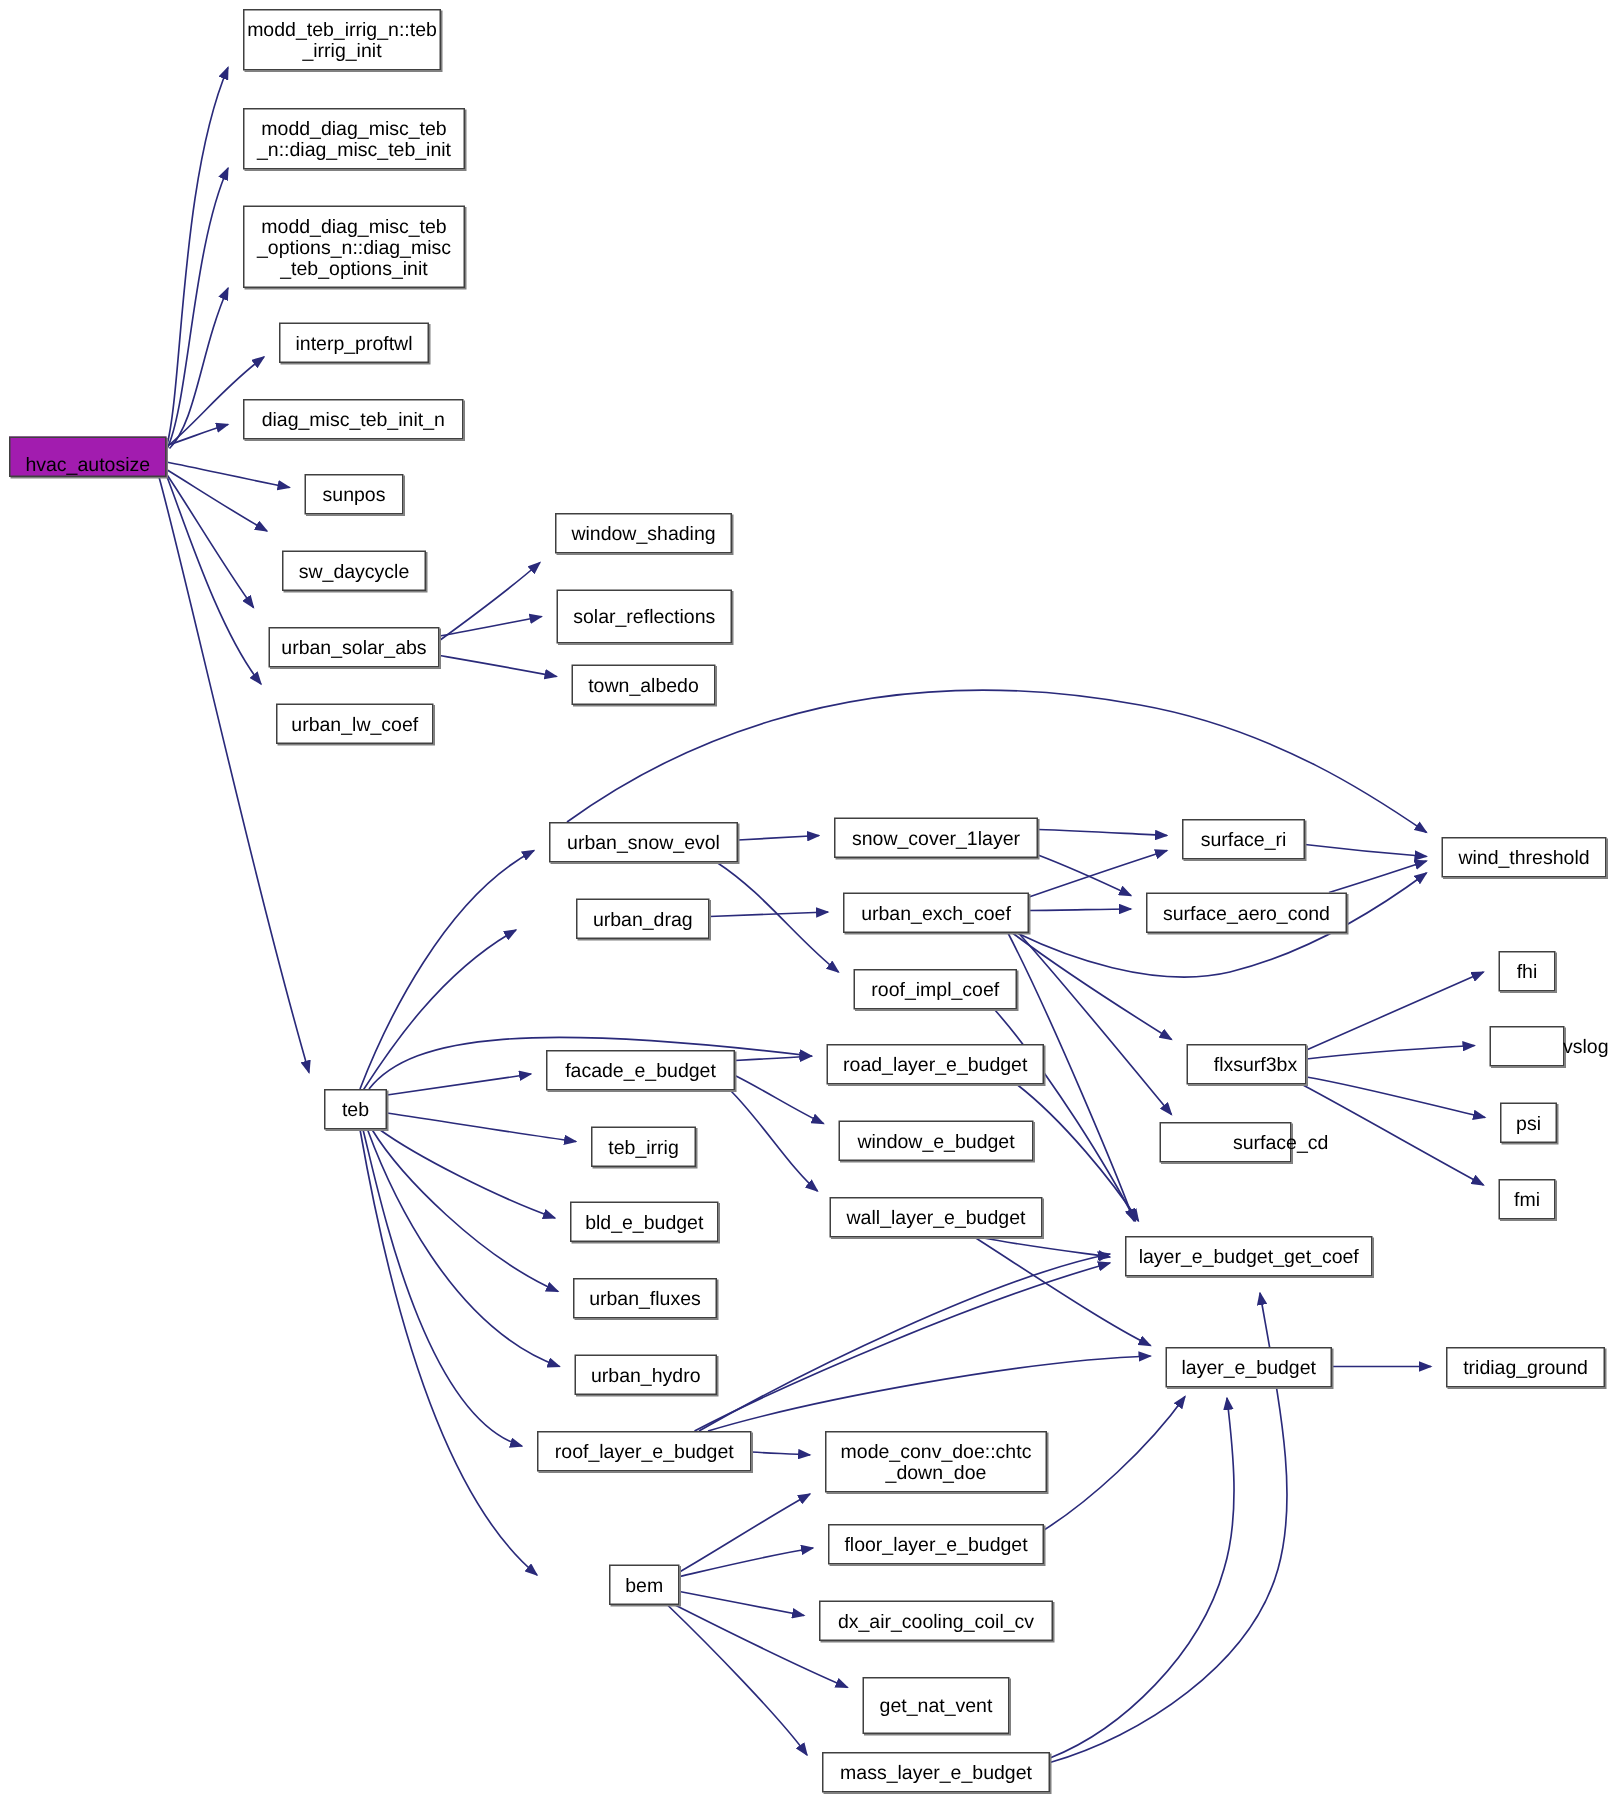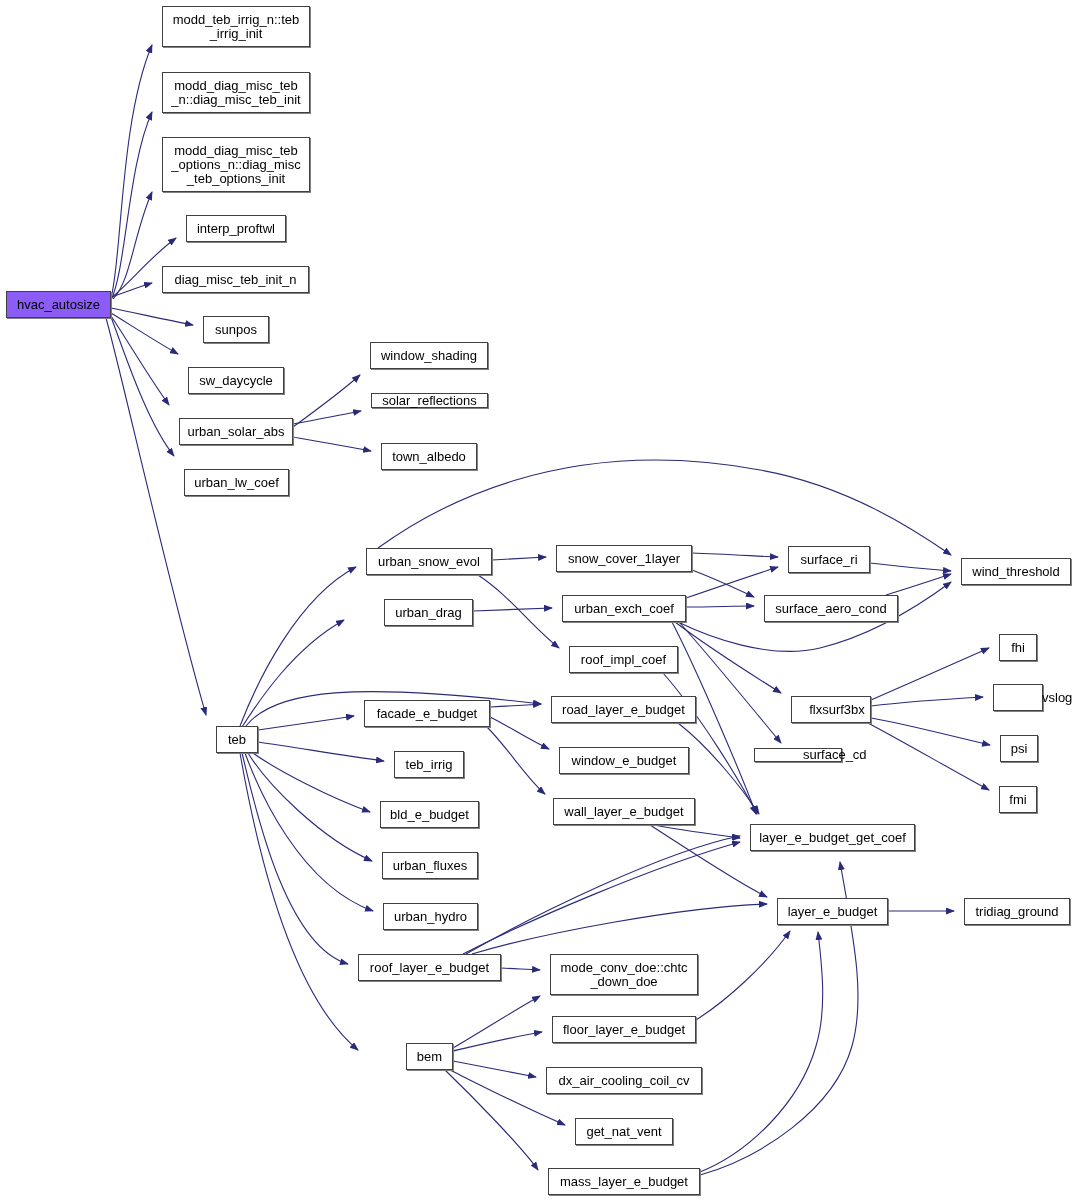--- a/index.html
+++ b/index.html
@@ -33,21 +33,22 @@
     align-items: center;
     justify-content: center;
     text-align: center;
     font-size: 13px;
     line-height: 14px;
     letter-spacing: 0px;
     white-space: pre-line;
     box-shadow: 1px 1px 0 0 #808080;
   }
   .node.root {
-    background: #8b5cf6;
+    background: #a21caf;
+    align-items: flex-end;
   }
   .node-label {
     display: block;
     width: 100%;
     white-space: pre-line;
   }
 </style>
 </head>
 <body>
 
@@ -117,35 +118,35 @@
         <path d="M445,1070 C472,1096 521,1146 538,1170" fill="none" stroke="#2a2a7a" stroke-width="1.1" marker-end="url(#arrowhead)"></path>
         <path d="M696,1020 C726,1001 765,966 790,931" fill="none" stroke="#2a2a7a" stroke-width="1.1" marker-end="url(#arrowhead)"></path>
         <path d="M700,1172 C748,1153 800,1103 816,1046 C827,1010 822,966 818,932" fill="none" stroke="#2a2a7a" stroke-width="1.1" marker-end="url(#arrowhead)"></path>
         <path d="M700,1175 C760,1158 834,1110 852,1046 C866,996 853,936 840,862" fill="none" stroke="#2a2a7a" stroke-width="1.1" marker-end="url(#arrowhead)"></path>
         <path d="M888,911 C911,911 933,911 954,911" fill="none" stroke="#2a2a7a" stroke-width="1.1" marker-end="url(#arrowhead)"></path>
         <path d="M466,954 C534,915 664,851 740,836" fill="none" stroke="#2a2a7a" stroke-width="1.1" marker-end="url(#arrowhead)"></path>
       </g>
   </svg>
   <div id="node-group">
       <div class="node root" style="left: 6px; top: 291px; width: 105px; height: 27px;"><span class="node-label">hvac_autosize</span></div>
-      <div class="node" style="left: 162px; top: 6px; width: 148px; height: 41px;"><span class="node-label">modd_teb_irrig_n::teb
+      <div class="node" style="left: 162px; top: 6px; width: 132px; height: 41px;"><span class="node-label">modd_teb_irrig_n::teb
 _irrig_init</span></div>
       <div class="node" style="left: 162px; top: 72px; width: 148px; height: 41px;"><span class="node-label">modd_diag_misc_teb
 _n::diag_misc_teb_init</span></div>
       <div class="node" style="left: 162px; top: 137px; width: 148px; height: 55px;"><span class="node-label">modd_diag_misc_teb
 _options_n::diag_misc
 _teb_options_init</span></div>
       <div class="node" style="left: 186px; top: 215px; width: 100px; height: 27px;"><span class="node-label">interp_proftwl</span></div>
       <div class="node" style="left: 162px; top: 266px; width: 147px; height: 27px;"><span class="node-label">diag_misc_teb_init_n</span></div>
       <div class="node" style="left: 203px; top: 316px; width: 66px; height: 27px;"><span class="node-label">sunpos</span></div>
       <div class="node" style="left: 188px; top: 367px; width: 96px; height: 27px;"><span class="node-label">sw_daycycle</span></div>
       <div class="node" style="left: 179px; top: 418px; width: 114px; height: 27px;"><span class="node-label">urban_solar_abs</span></div>
       <div class="node" style="left: 184px; top: 469px; width: 105px; height: 27px;"><span class="node-label">urban_lw_coef</span></div>
       <div class="node" style="left: 370px; top: 342px; width: 118px; height: 27px;"><span class="node-label">window_shading</span></div>
-      <div class="node" style="left: 371px; top: 393px; width: 117px; height: 15px;"><span class="node-label">solar_reflections</span></div>
+      <div class="node" style="left: 371px; top: 393px; width: 117px; height: 36px;"><span class="node-label">solar_reflections</span></div>
       <div class="node" style="left: 381px; top: 443px; width: 96px; height: 27px;"><span class="node-label">town_albedo</span></div>
       <div class="node" style="left: 216px; top: 726px; width: 42px; height: 27px;"><span class="node-label">teb</span></div>
       <div class="node" style="left: 366px; top: 548px; width: 126px; height: 27px;"><span class="node-label">urban_snow_evol</span></div>
       <div class="node" style="left: 384px; top: 599px; width: 89px; height: 27px;"><span class="node-label">urban_drag</span></div>
       <div class="node" style="left: 364px; top: 700px; width: 126px; height: 27px;"><span class="node-label">facade_e_budget</span></div>
       <div class="node" style="left: 394px; top: 751px; width: 70px; height: 27px;"><span class="node-label">teb_irrig</span></div>
       <div class="node" style="left: 380px; top: 801px; width: 99px; height: 27px;"><span class="node-label">bld_e_budget</span></div>
       <div class="node" style="left: 382px; top: 852px; width: 96px; height: 27px;"><span class="node-label">urban_fluxes</span></div>
       <div class="node" style="left: 383px; top: 903px; width: 95px; height: 27px;"><span class="node-label">urban_hydro</span></div>
       <div class="node" style="left: 358px; top: 954px; width: 143px; height: 27px;"><span class="node-label">roof_layer_e_budget</span></div>
@@ -153,26 +154,26 @@
       <div class="node" style="left: 556px; top: 545px; width: 136px; height: 27px;"><span class="node-label">snow_cover_1layer</span></div>
       <div class="node" style="left: 562px; top: 595px; width: 124px; height: 27px;"><span class="node-label">urban_exch_coef</span></div>
       <div class="node" style="left: 569px; top: 646px; width: 109px; height: 27px;"><span class="node-label">roof_impl_coef</span></div>
       <div class="node" style="left: 551px; top: 696px; width: 145px; height: 27px;"><span class="node-label">road_layer_e_budget</span></div>
       <div class="node" style="left: 559px; top: 747px; width: 130px; height: 27px;"><span class="node-label">window_e_budget</span></div>
       <div class="node" style="left: 553px; top: 798px; width: 142px; height: 27px;"><span class="node-label">wall_layer_e_budget</span></div>
       <div class="node" style="left: 550px; top: 954px; width: 148px; height: 41px;"><span class="node-label">mode_conv_doe::chtc
 _down_doe</span></div>
       <div class="node" style="left: 552px; top: 1016px; width: 144px; height: 27px;"><span class="node-label">floor_layer_e_budget</span></div>
       <div class="node" style="left: 546px; top: 1067px; width: 156px; height: 27px;"><span class="node-label">dx_air_cooling_coil_cv</span></div>
-      <div class="node" style="left: 575px; top: 1118px; width: 98px; height: 27px; text-align: center;"><span class="node-label">get_nat_vent</span></div>
+      <div class="node" style="left: 575px; top: 1118px; width: 98px; height: 38px; text-align: center;"><span class="node-label">get_nat_vent</span></div>
       <div class="node" style="left: 548px; top: 1168px; width: 152px; height: 27px;"><span class="node-label">mass_layer_e_budget</span></div>
       <div class="node" style="left: 788px; top: 546px; width: 82px; height: 27px;"><span class="node-label">surface_ri</span></div>
       <div class="node" style="left: 764px; top: 595px; width: 134px; height: 27px;"><span class="node-label">surface_aero_cond</span></div>
       <div class="node" style="left: 791px; top: 696px; width: 80px; height: 27px; padding-left: 12px;"><span class="node-label">flxsurf3bx</span></div>
-      <div class="node" style="left: 754px; top: 748px; width: 88px; height: 14px; padding-left: 48px;"><span class="node-label">surface_cd</span></div>
+      <div class="node" style="left: 773px; top: 748px; width: 88px; height: 27px; padding-left: 48px;"><span class="node-label">surface_cd</span></div>
       <div class="node" style="left: 750px; top: 824px; width: 165px; height: 27px;"><span class="node-label">layer_e_budget_get_coef</span></div>
       <div class="node" style="left: 777px; top: 898px; width: 111px; height: 27px;"><span class="node-label">layer_e_budget</span></div>
       <div class="node" style="left: 961px; top: 558px; width: 110px; height: 27px;"><span class="node-label">wind_threshold</span></div>
       <div class="node" style="left: 999px; top: 634px; width: 38px; height: 27px;"><span class="node-label">fhi</span></div>
       <div class="node" style="left: 993px; top: 684px; width: 50px; height: 27px; padding-left: 48px;"><span class="node-label">vslog</span></div>
       <div class="node" style="left: 1000px; top: 735px; width: 38px; height: 27px;"><span class="node-label">psi</span></div>
       <div class="node" style="left: 999px; top: 786px; width: 38px; height: 27px;"><span class="node-label">fmi</span></div>
       <div class="node" style="left: 964px; top: 898px; width: 106px; height: 27px;"><span class="node-label">tridiag_ground</span></div>
     </div>
 </div>

